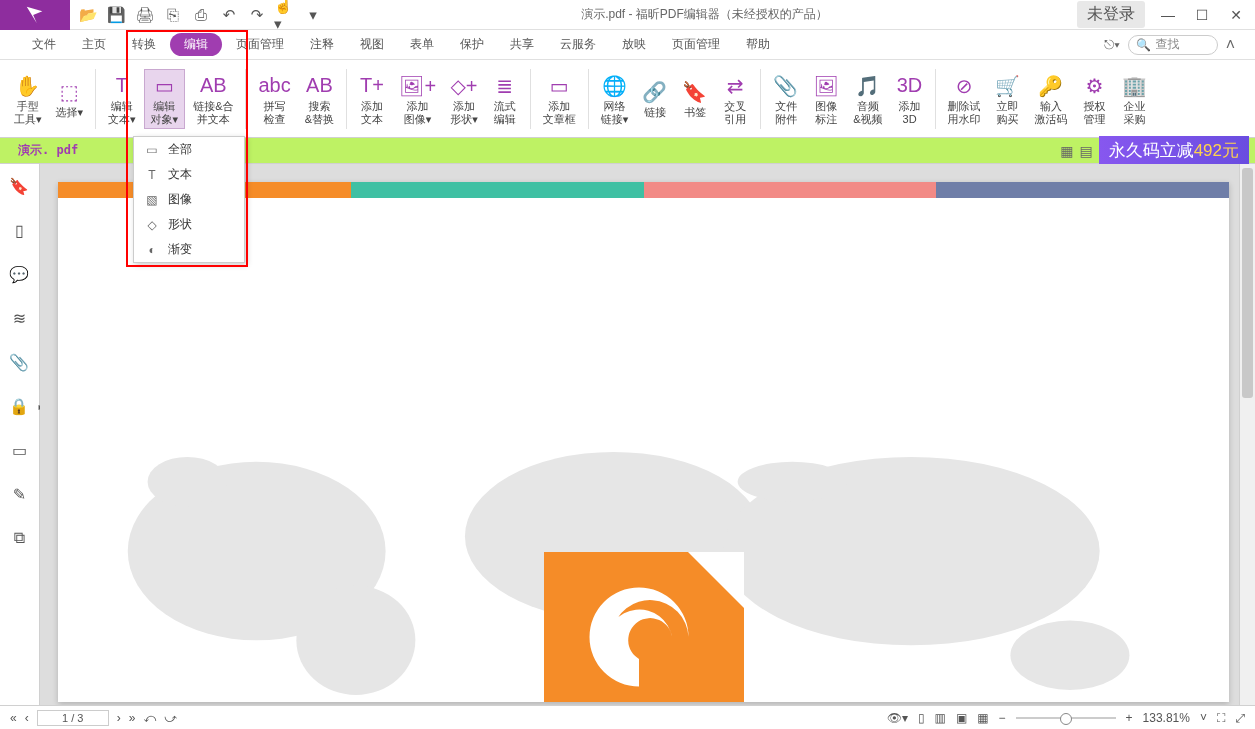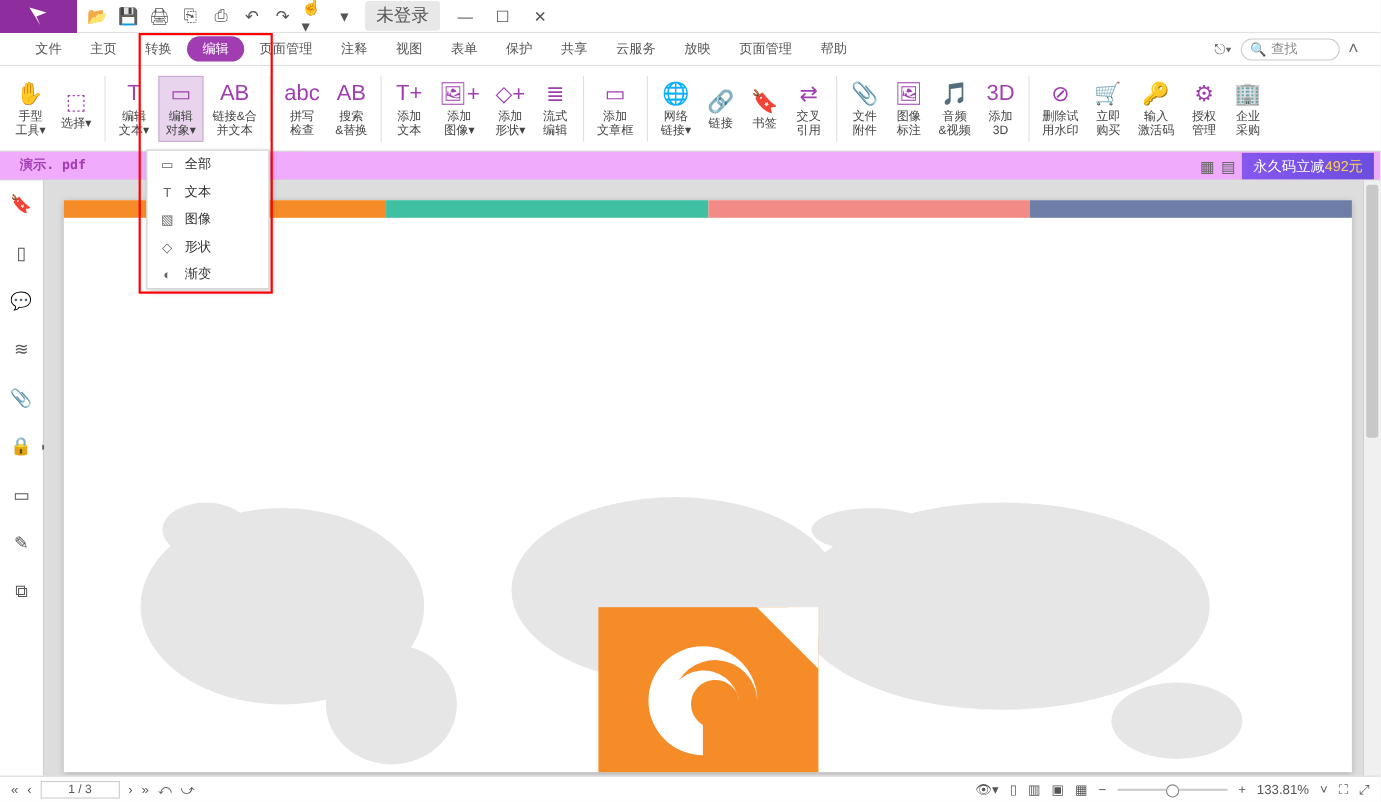--- a/index.html
+++ b/index.html
@@ -33,25 +33,25 @@
 
 
 .highlight-box { position: absolute; left: 126px; top: 30px; width: 122px; height: 237px; border: 2px solid #ff0000; pointer-events: none; z-index: 100; }
 
 
 .dropdown { position: absolute; left: 133px; top: 136px; width: 112px; background: #fff; border: 1px solid #ccc; box-shadow: 2px 2px 6px rgba(0,0,0,0.2); z-index: 50; }
 .dropdown-item { display: flex; align-items: center; gap: 8px; padding: 4px 10px; font-size: 12px; color: #333; cursor: pointer; }
 .dropdown-icon { width: 16px; text-align: center; color: #666; }
 
 
-.tab-row { height: 26px; background: #f0abfc; display: flex; align-items: center; justify-content: space-between; padding: 0 6px; border-bottom: 1px solid #d0d0d0; }
+.tab-row { height: 26px; background: #bef264; display: flex; align-items: center; justify-content: space-between; padding: 0 6px; border-bottom: 1px solid #d0d0d0; }
 .file-tab { padding: 3px 12px; font-size: 12px; color: #a03db0; font-family: monospace; font-weight: bold; }
 .tab-right { display: flex; align-items: center; gap: 6px; }
 .tab-right span.icon { color: #666; font-size: 14px; cursor: pointer; }
-.promo { background: linear-gradient(90deg, #8757ef, #6a4de0); color: #fff; font-size: 13px; padding: 3px 10px; cursor: pointer; }
+.promo { background: linear-gradient(90deg, #8757ef, #6a4de0); color: #fff; font-size: 17px; padding: 3px 10px; cursor: pointer; }
 .promo .num { color: #ffd24d; }
 
 
 .main { display: flex; height: 541px; background: #ddd; }
 .left-panel { width: 40px; background: #fff; border-right: 1px solid #d0d0d0; display: flex; flex-direction: column; align-items: center; padding-top: 10px; gap: 20px; }
 .left-panel span { width: 24px; height: 24px; display: flex; align-items: center; justify-content: center; color: #555; font-size: 16px; cursor: pointer; }
 .expand-handle { position: relative; }
 .expand-handle::after { content: "▸"; position: absolute; right: -12px; font-size: 10px; color: #555; }
 
 .doc-viewport { flex: 1; background: #ddd; position: relative; overflow: hidden; padding: 18px 10px 0 18px; }
@@ -92,20 +92,21 @@
     <span>📂</span>
     <span>💾</span>
     <span>🖨</span>
     <span>⎘</span>
     <span>⎙</span>
     <span>↶</span>
     <span>↷</span>
     <span>☝▾</span>
     <span>▾</span>
   </div>
+  <div class="title-text">演示.pdf - 福昕PDF编辑器（未经授权的产品）</div>
   <div class="login-btn">未登录</div>
   <div class="win-ctrls">
     <span>—</span>
     <span>☐</span>
     <span>✕</span>
   </div>
 </div>
 
 <div class="menu-bar">
   <div class="menu-items">

